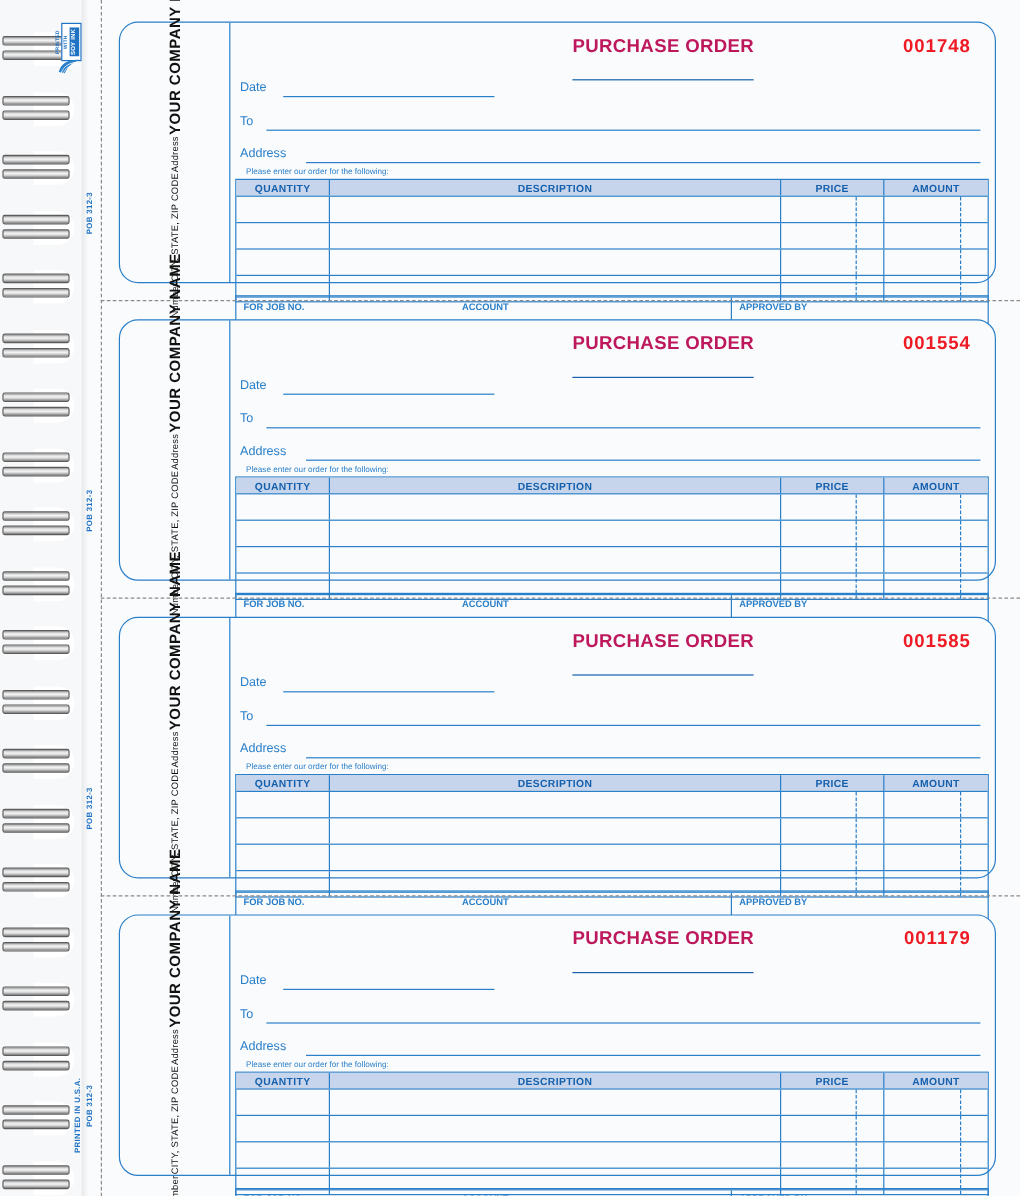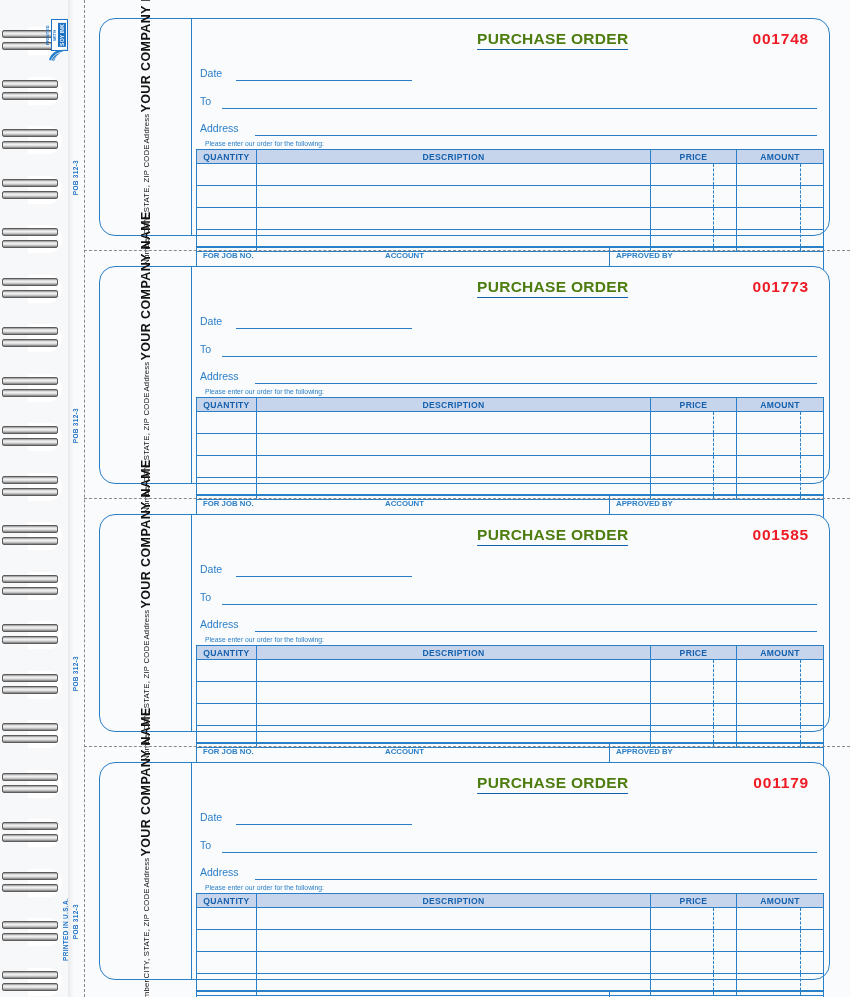--- a/index.html
+++ b/index.html
@@ -102,23 +102,23 @@
   .co-name { font-size:12.5px; font-weight:bold; letter-spacing:0.4px; white-space:nowrap; }
   .co-sub  { font-size:7.8px; letter-spacing:0.2px; white-space:nowrap; }
 
   
   .body { position:absolute; left:91px; right:0; top:0; bottom:0; }
 
   
   .hdr { position:absolute; left:0; top:9px; right:14px; height:30px; }
   .po-title {
     position:absolute; left:286px; top:2px;
-    font-size:15.5px; font-weight:bold; color:#4d7c0f;
+    font-size:15.5px; font-weight:bold; color:#be185d;
     letter-spacing:0.3px;
-    border-bottom:1.6px solid #1560ad; padding-bottom:1px;
+    border-bottom:1.6px solid #1560ad; padding-bottom:18px;
   }
   .po-number {
     position:absolute; right:6px; top:2px;
     font-size:15.5px; font-weight:bold; color:#ee1b24; letter-spacing:0.8px;
   }
 
   
   .field { position:absolute; color:#2a7fc9; font-size:10.5px; }
   .field .lbl { position:absolute; left:0; top:0; white-space:nowrap; }
   .field .rule { position:absolute; height:0; border-top:1.1px solid #2a7fc9; }
@@ -133,21 +133,21 @@
   .thead { background:#c6d4ec; }
   .thead .tcell {
     font-size:8.6px; font-weight:bold; color:#1560ad;
     display:flex; align-items:center; justify-content:center;
     height:13px; letter-spacing:0.3px;
   }
   .tcell { border-right:1.2px solid #2a7fc9; position:relative; }
   .tcell:last-child { border-right:none; }
   .tbody .trow { border-top:1.2px solid #2a7fc9; }
   .tbody .tcell { height:21px; }
-  .c-qty { width:60px; flex:none;text-align:center; }
+  .c-qty { width:78px; flex:none;text-align:center; }
   .c-desc { flex:1 1 auto; }
   .c-price { width:86px; flex:none; }
   .c-amt { width:86px; flex:none; }
   .cents {
     position:absolute; right:22px; top:0; bottom:0; width:0;
     border-left:1.3px dashed #2a7fc9;
   }
 
   
   .tfoot { border-top:1.4px solid #2a7fc9; display:flex; height:100%;font-weight:bold; }
@@ -388,21 +388,21 @@
         <div class="co-sub">Address</div>
         <div class="co-sub">CITY, STATE, ZIP CODE</div>
         <div class="co-sub">Phone Number</div>
       </div>
     </div>
     <div class="col-div"></div>
 
     <div class="body">
       <div class="hdr">
         <div class="po-title">PURCHASE ORDER</div>
-        <div class="po-number">001773</div>
+        <div class="po-number">001554</div>
       </div>
 
       <div class="field" style="left:9px; top:48px;">
         <span class="lbl">Date</span>
         <span class="rule" style="left:36px; top:13px; width:176px;"></span>
       </div>
 
       <div class="field" style="left:9px; top:76px;">
         <span class="lbl">To</span>
         <span class="rule" style="left:22px; top:13px; width:595px;"></span>

